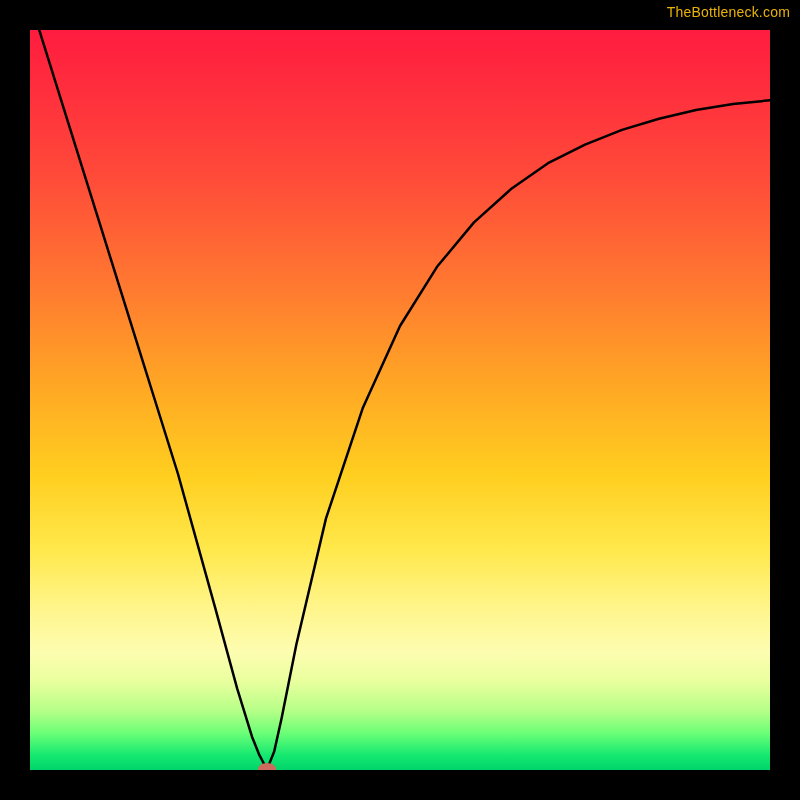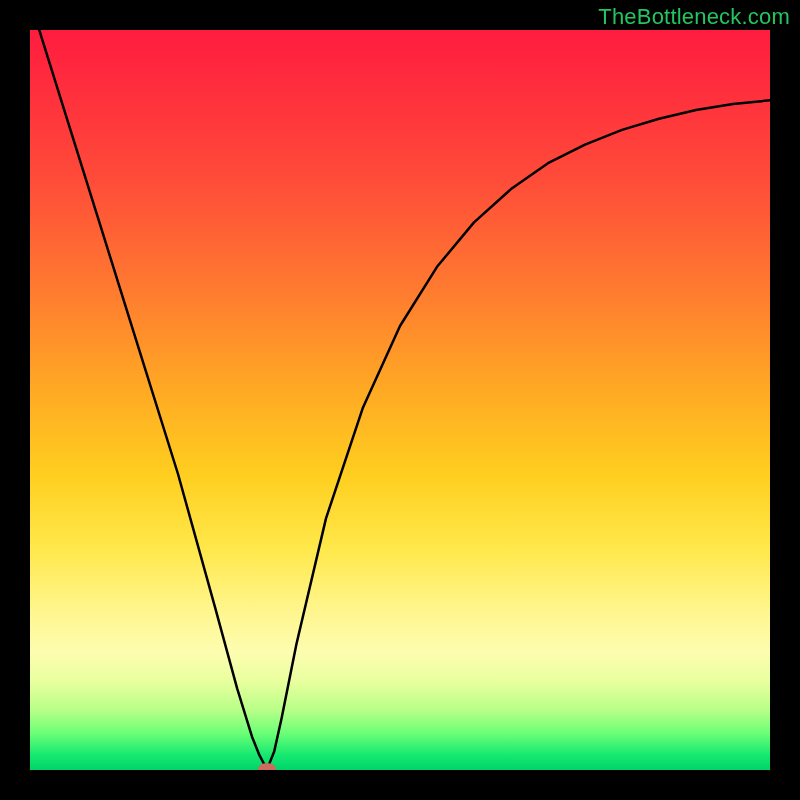--- a/index.html
+++ b/index.html
@@ -14,22 +14,22 @@
   .frame {
     position: relative;
     width: 800px;
     height: 800px;
     background: #000;
   }
   .watermark {
     position: absolute;
     top: 4px;
     right: 10px;
-    color: #22c55e;
-    font-size: 22px;
+    color: #eab308;
+    font-size: 14px;
     font-weight: 400;
     letter-spacing: 0.2px;
     z-index: 10;
   }
   .plot-area {
     position: absolute;
     left: 30px;
     top: 30px;
     width: 740px;
     height: 740px;

